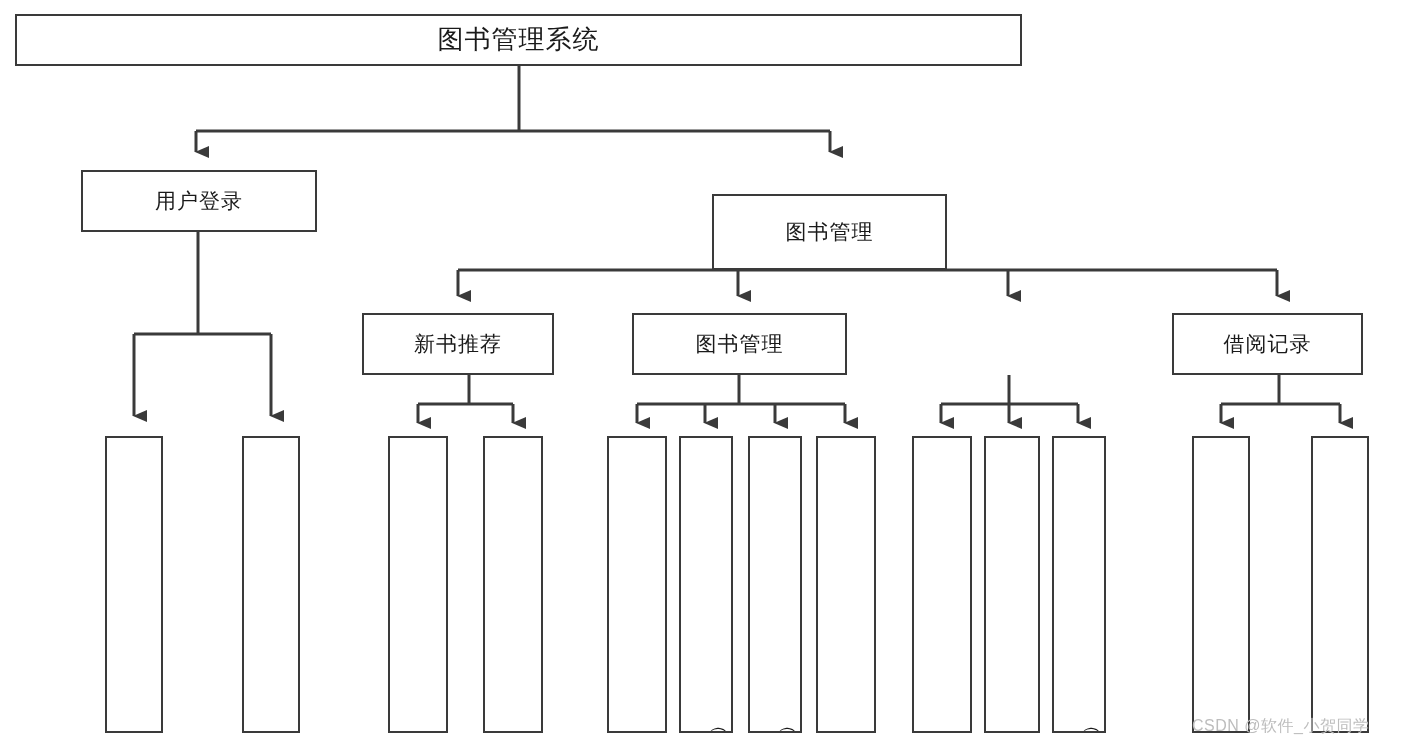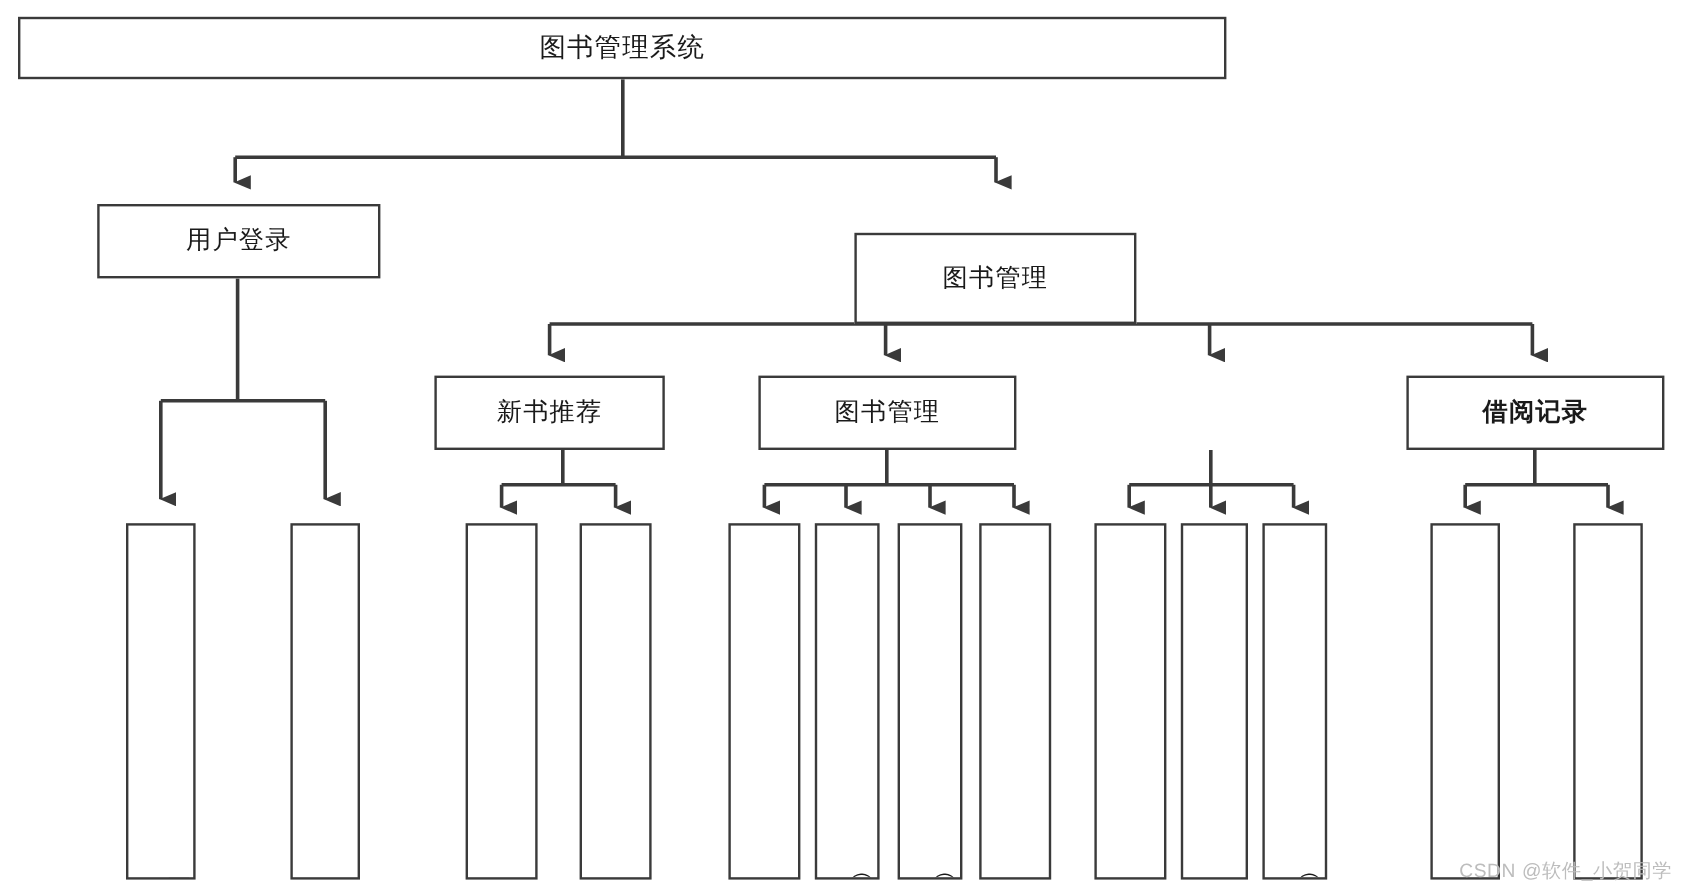--- a/index.html
+++ b/index.html
@@ -44,29 +44,28 @@
     align-items:flex-start;
     justify-content:flex-end;
     padding:6px 0 10px 0;
   }
   .node.vert .vtext{
     writing-mode:vertical-rl;
     text-orientation:upright;
     display:block;
   }
   .node.root{
-    font-size:22px;
+    font-size:26px;
   }
   .watermark{
     position:absolute;
     font-size:16px;
     color:#bdbdbd;
     white-space:nowrap;
     letter-spacing:0.5px;
-    margin-left:24px;
   }
 </style>
 </head>
 <body>
 
 <div id="diagram">
 
   <svg class="layer-svg" viewBox="0 0 1405 747">
     <defs>
       <marker id="arrow" viewBox="0 0 12 14" refX="6" refY="13" markerWidth="12" markerHeight="14" orient="auto-start-reverse" markerUnits="userSpaceOnUse">
@@ -128,21 +127,21 @@
   <div class="node horiz" style="left:712px;top:170px;width:235px;height:76px;margin-top:24px;">
     <span>图书管理</span>
   </div>
 
   <div class="node horiz" style="left:362px;top:313px;width:192px;height:62px;">
     <span>新书推荐</span>
   </div>
   <div class="node horiz" style="left:632px;top:313px;width:215px;height:62px;">
     <span>图书管理</span>
   </div>
-  <div class="node horiz" style="left:1172px;top:313px;width:215px;height:62px;font-weight:bold;">
+  <div class="node horiz" style="left:1172px;top:313px;width:191px;height:62px;">
     <span>借阅记录</span>
   </div>
 
   <div class="node vert" style="left:105px;top:436px;width:58px;height:297px;">
     <span class="vtext">用户登录</span>
   </div>
   <div class="node vert" style="left:242px;top:436px;width:58px;height:297px;">
     <span class="vtext">注销登录</span>
   </div>
 

